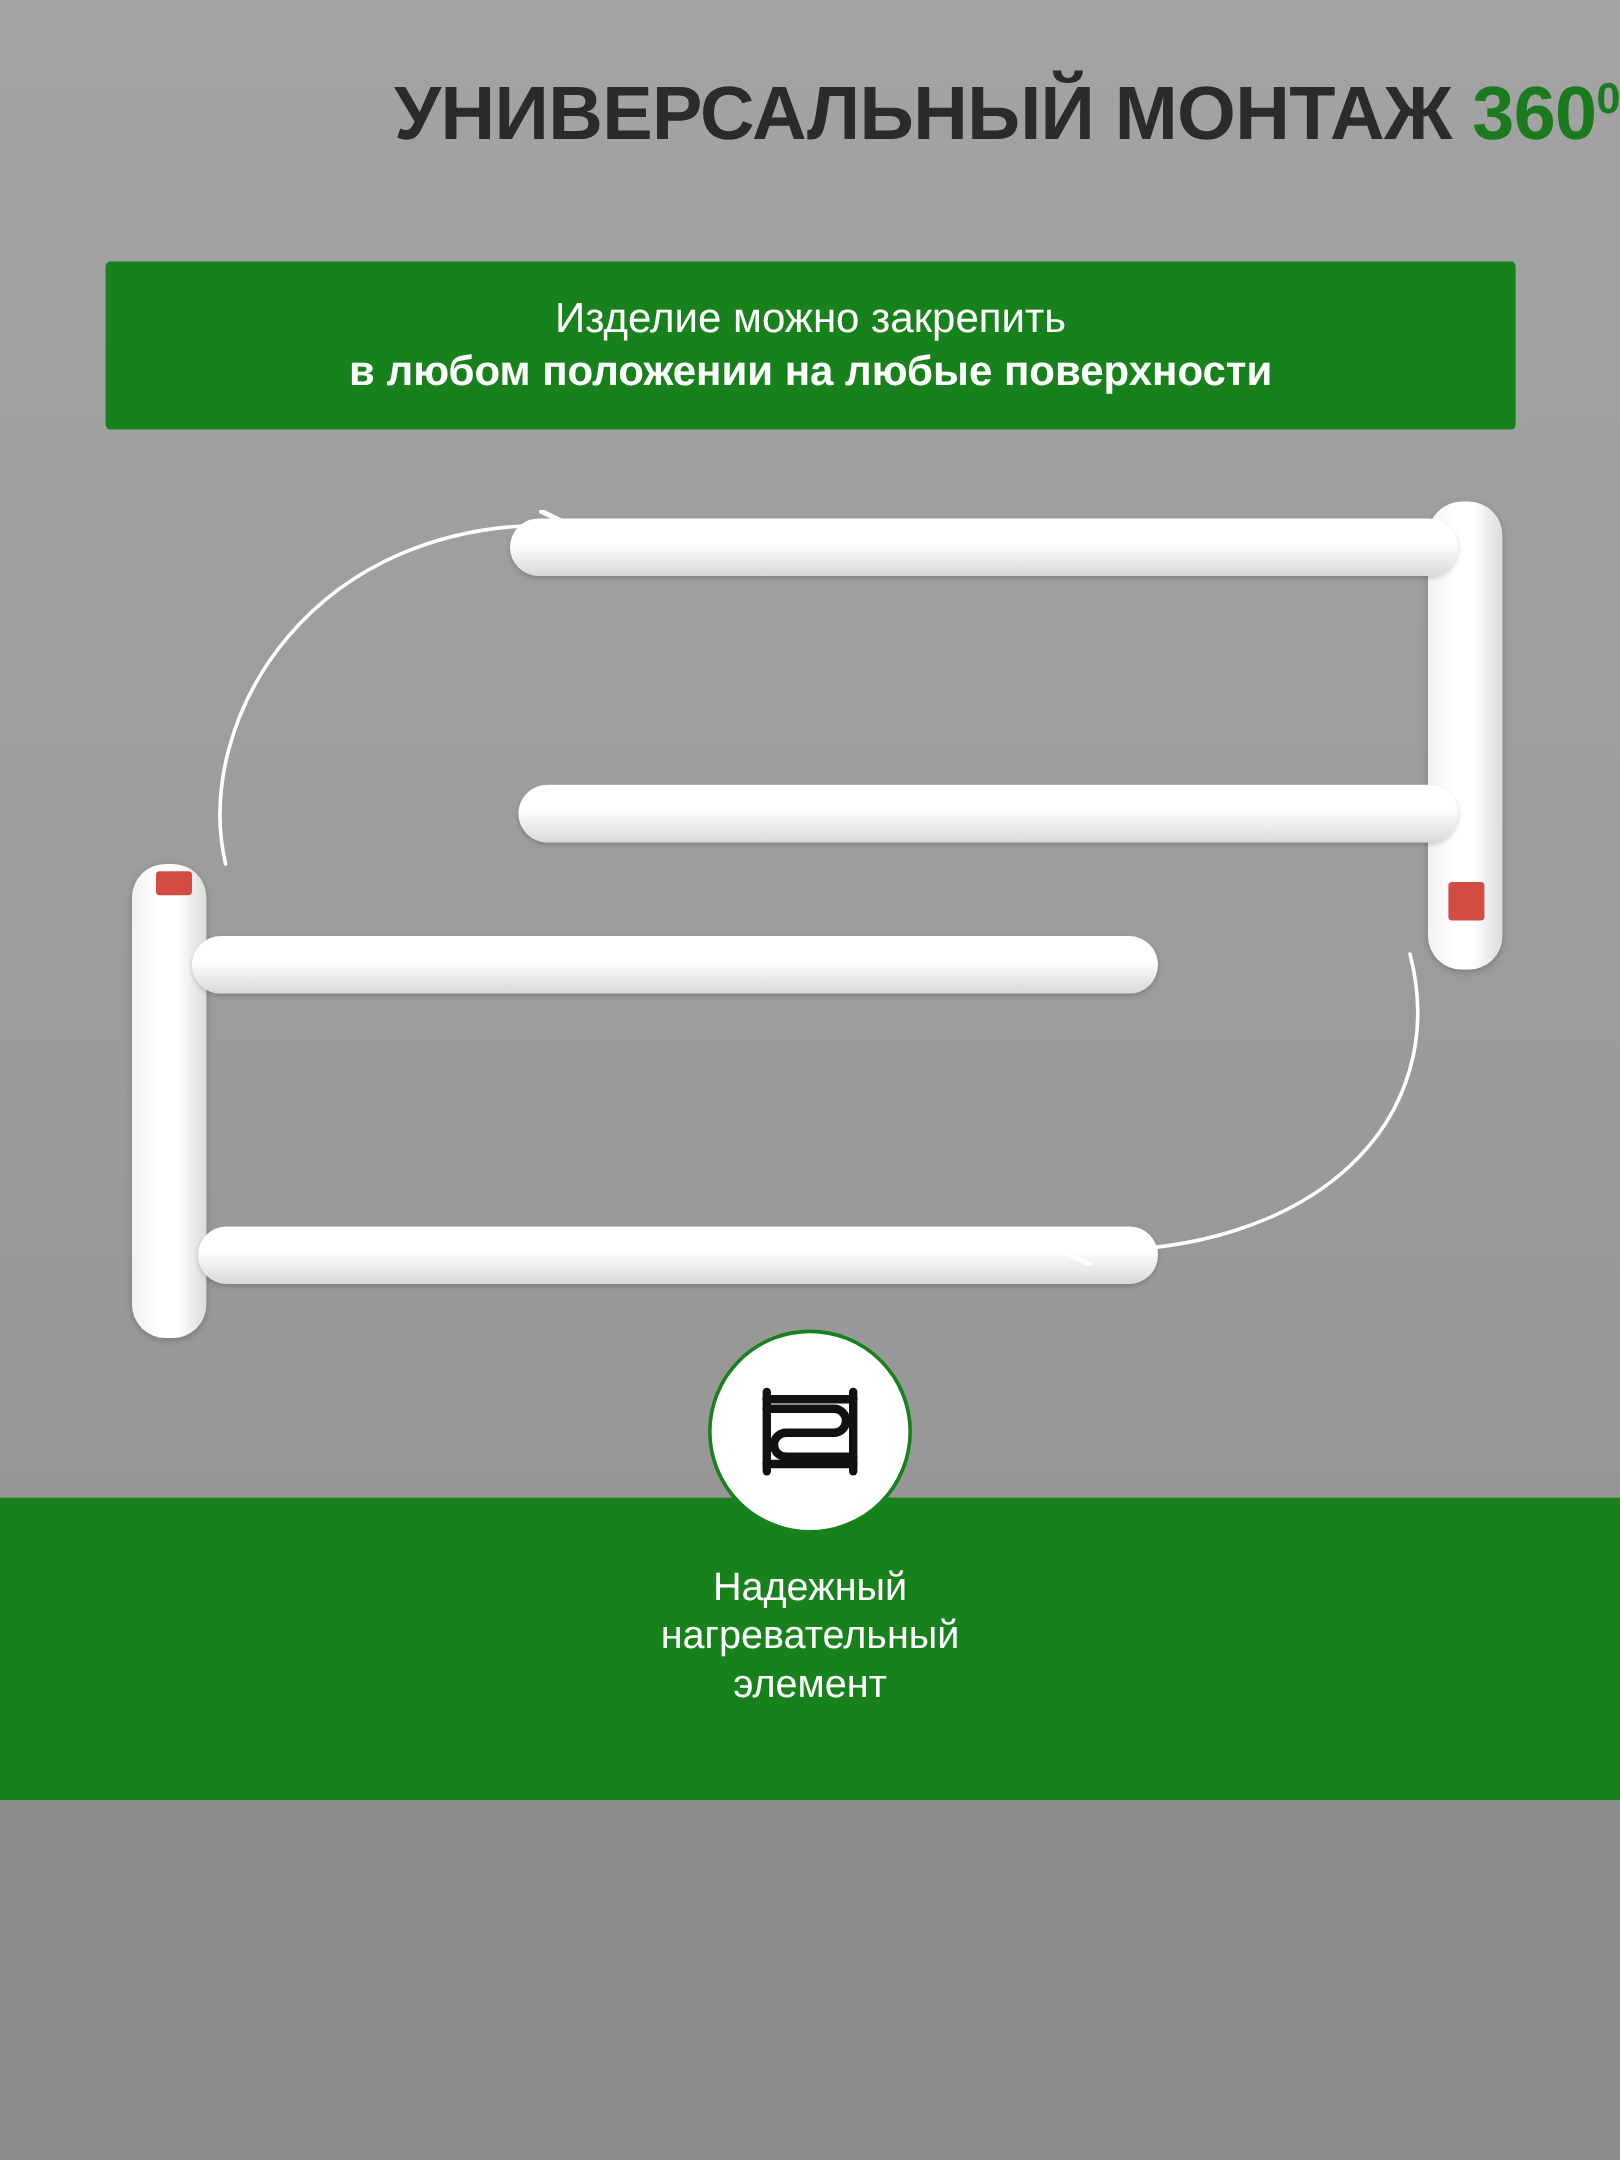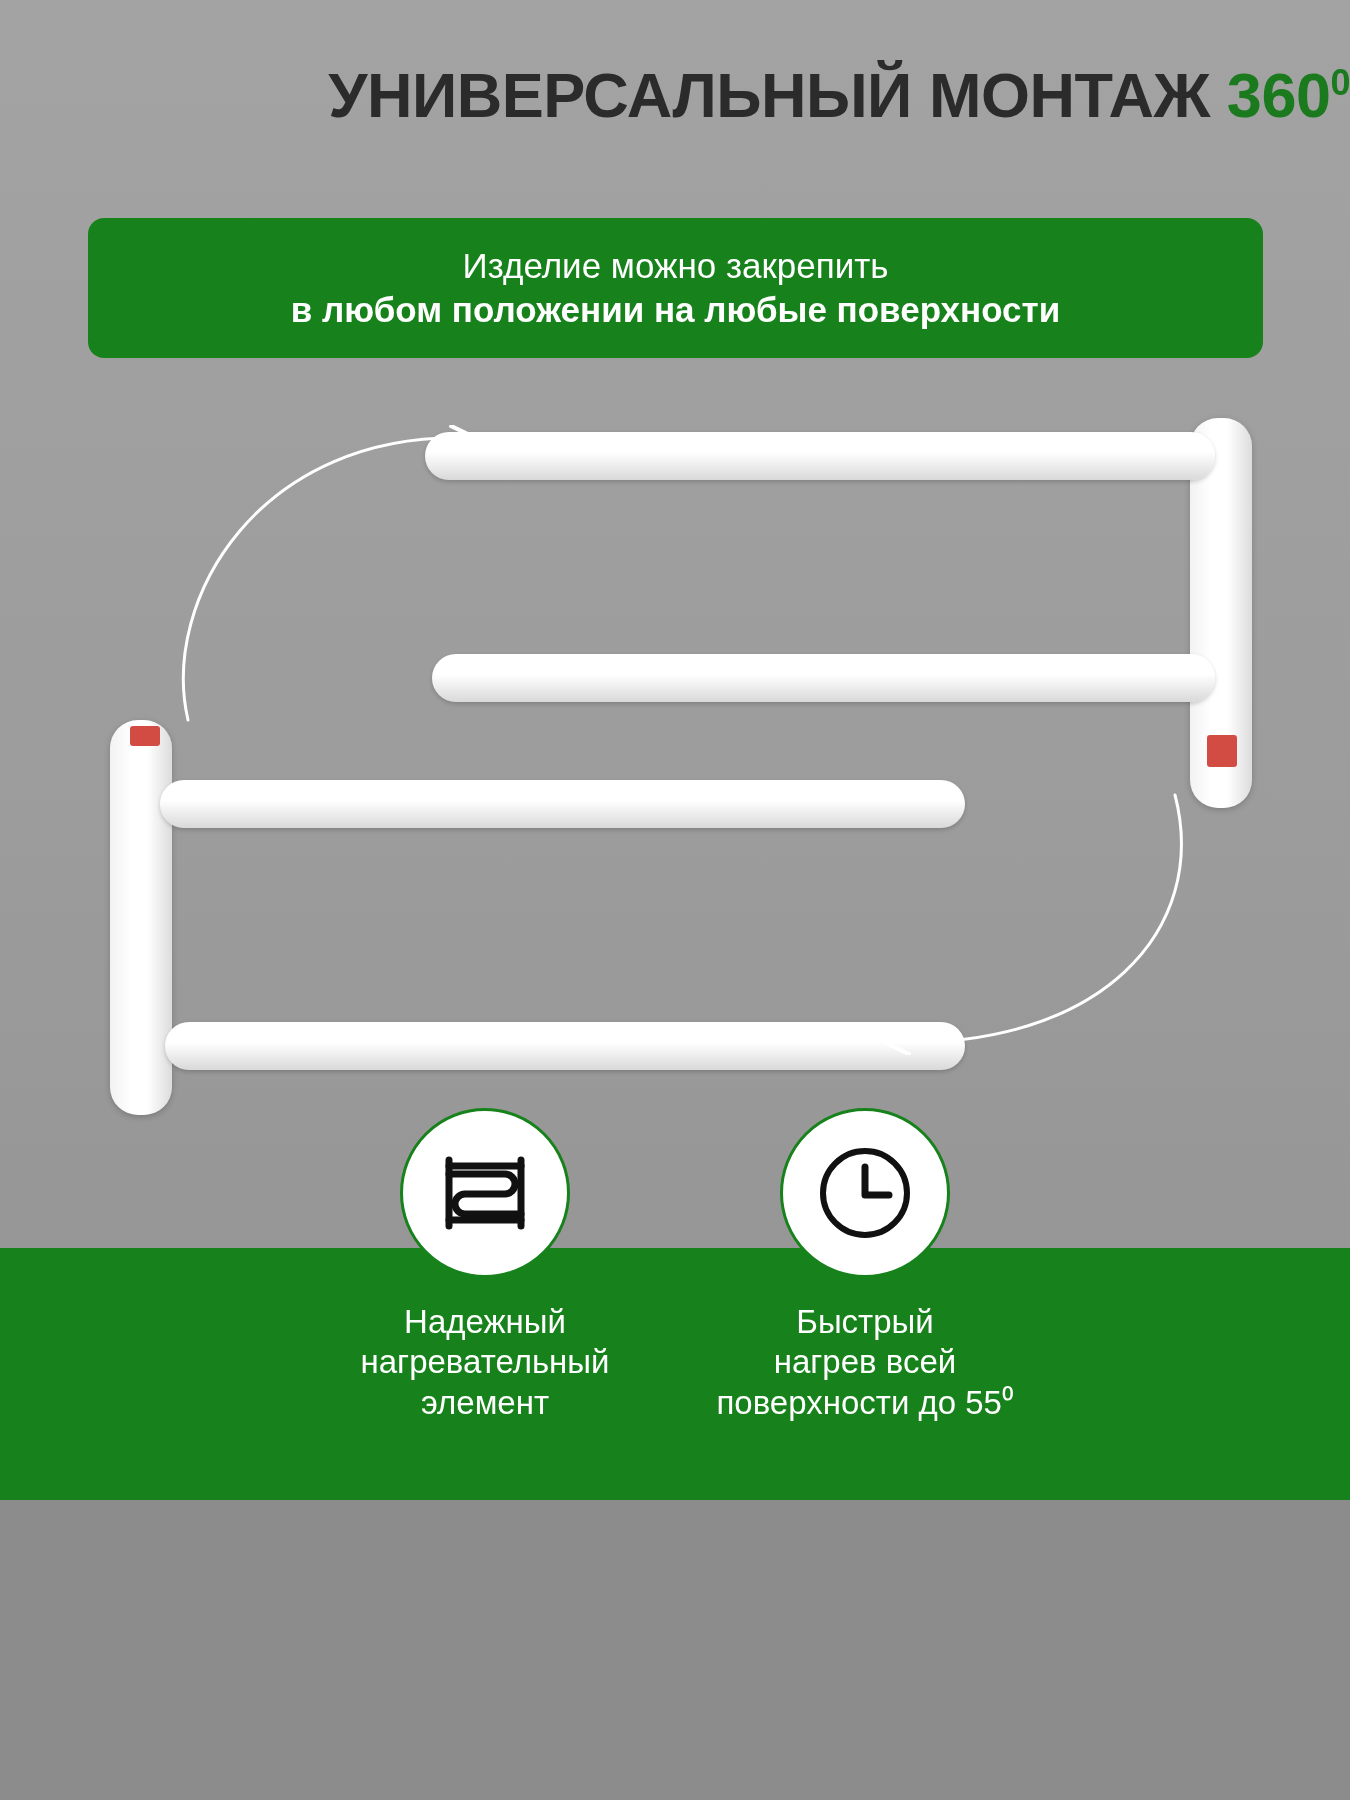--- a/index.html
+++ b/index.html
@@ -57,21 +57,21 @@
   }
 
   
   .banner {
     position: absolute;
     left: 88px;
     top: 218px;
     width: 1175px;
     height: 140px;
     background: #17821b;
-    border-radius: 16px;
+    border-radius: 4px;
     display: flex;
     flex-direction: column;
     align-items: center;
     justify-content: center;
     color: #ffffff;
     box-sizing: border-box;
     padding: 0 20px;
   }
   .banner-line1 {
     font-size: 35px;
@@ -236,27 +236,16 @@
             <line x1="14" y1="72" x2="86" y2="72"></line>
           </g>
         </svg>
       </div>
       <div class="feature-label">Надежный
 нагревательный
 элемент</div>
     </div>
 
 
-    <div class="feature">
-      <div class="feature-circle">
-        <svg width="100" height="100" viewBox="0 0 100 100">
-          <circle cx="50" cy="50" r="42" fill="none" stroke="#111111" stroke-width="6"></circle>
-          <path d="M50,24 V52 H74" fill="none" stroke="#111111" stroke-width="7" stroke-linecap="round" stroke-linejoin="round"></path>
-        </svg>
-      </div>
-      <div class="feature-label">Быстрый
-нагрев всей
-поверхности до 55⁰</div>
-    </div>
 
   </div>
 
 </div>
 
 </body></html>

